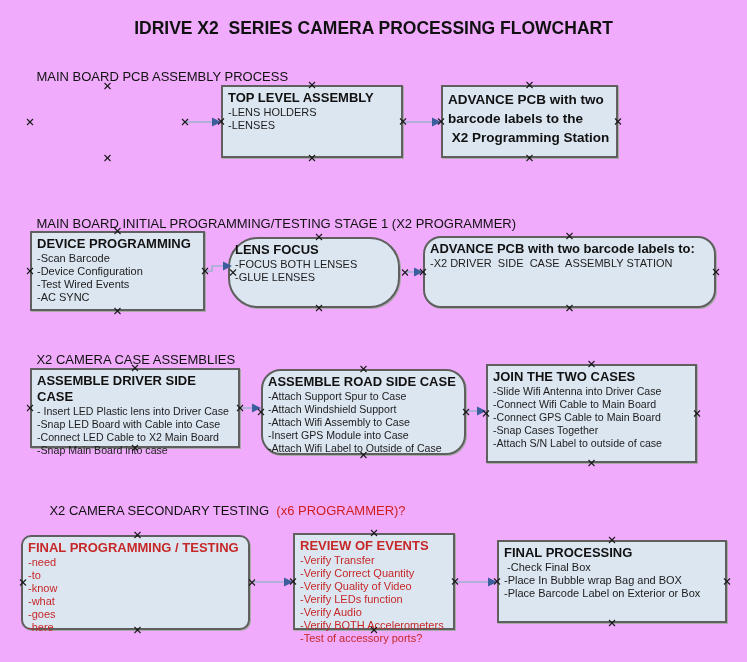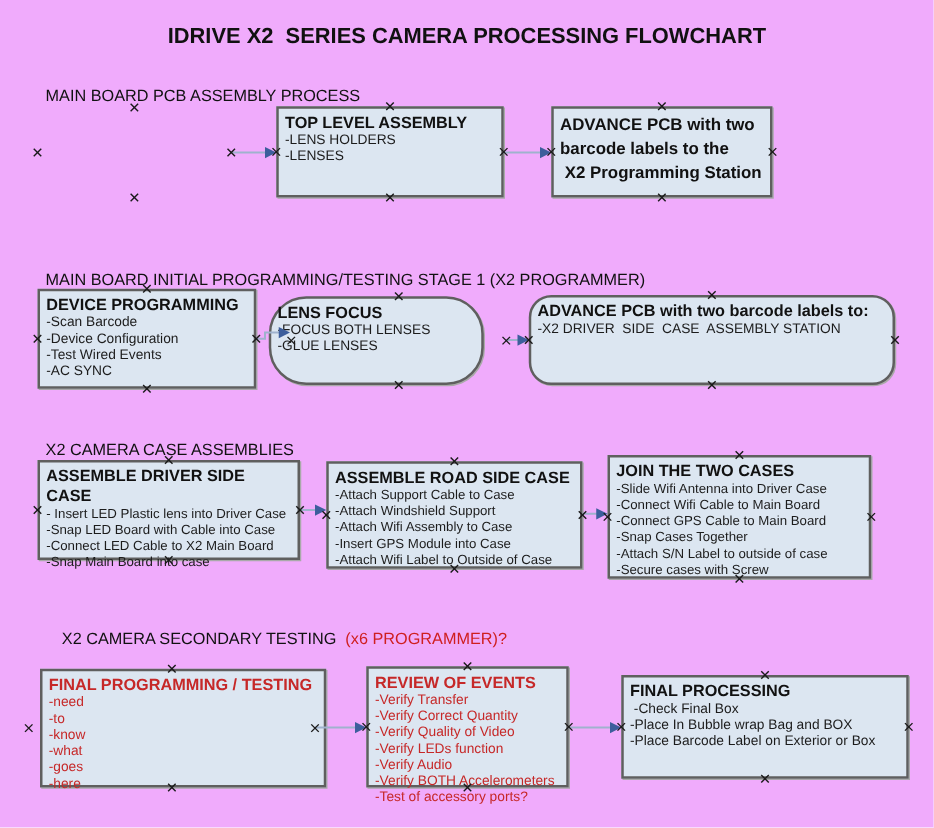--- a/index.html
+++ b/index.html
@@ -66,21 +66,21 @@
 
   <div class="fbox" style="left:30px;top:231px;width:175px;height:80px;">
     <div class="box-title">DEVICE PROGRAMMING</div>
     <div>
         <div class="box-line">-Scan Barcode</div>
         <div class="box-line">-Device Configuration</div>
         <div class="box-line">-Test Wired Events</div>
         <div class="box-line">-AC SYNC</div>
       </div>
   </div>
-  <div class="fbox" style="left:215px;top:237px;width:172px;height:71px;border-radius:30px;">
+  <div class="fbox" style="left:228px;top:237px;width:172px;height:71px;border-radius:30px;">
     <div class="box-title">LENS FOCUS</div>
     <div>
         <div class="box-line">-FOCUS BOTH LENSES</div>
         <div class="box-line">-GLUE LENSES</div>
       </div>
   </div>
   <div class="fbox" style="left:423px;top:236px;width:293px;height:72px;border-radius:18px;">
     <div class="box-title">ADVANCE PCB with two barcode labels to:</div>
     <div>
         <div class="box-line">-X2 DRIVER  SIDE  CASE  ASSEMBLY STATION</div>
@@ -89,43 +89,42 @@
 
   <div class="fbox small-body" style="left:30px;top:368px;width:210px;height:80px;">
     <div class="box-title">ASSEMBLE DRIVER SIDE CASE</div>
     <div>
         <div class="box-line">- Insert LED Plastic lens into Driver Case</div>
         <div class="box-line">-Snap LED Board with Cable into Case</div>
         <div class="box-line">-Connect LED Cable to X2 Main Board</div>
         <div class="box-line">-Snap Main Board into case</div>
       </div>
   </div>
-  <div class="fbox small-body" style="left:261px;top:369px;width:205px;height:86px;">
+  <div class="fbox small-body" style="left:261px;top:369px;width:205px;height:86px;border-radius:20px;">
     <div class="box-title">ASSEMBLE ROAD SIDE CASE</div>
     <div>
-        <div class="box-line">-Attach Support Cable to Case</div>
+        <div class="box-line">-Attach Support Spur to Case</div>
         <div class="box-line">-Attach Windshield Support</div>
         <div class="box-line">-Attach Wifi Assembly to Case</div>
         <div class="box-line">-Insert GPS Module into Case</div>
         <div class="box-line">-Attach Wifi Label to Outside of Case</div>
       </div>
   </div>
   <div class="fbox small-body" style="left:486px;top:364px;width:211px;height:99px;">
     <div class="box-title">JOIN THE TWO CASES</div>
     <div>
         <div class="box-line">-Slide Wifi Antenna into Driver Case</div>
         <div class="box-line">-Connect Wifi Cable to Main Board</div>
         <div class="box-line">-Connect GPS Cable to Main Board</div>
         <div class="box-line">-Snap Cases Together</div>
         <div class="box-line">-Attach S/N Label to outside of case</div>
-        <div class="box-line">-Secure cases with Screw</div>
-      </div>
-  </div>
-
-  <div class="fbox red-box" style="left:32px;top:535px;width:229px;height:95px;">
+      </div>
+  </div>
+
+  <div class="fbox red-box" style="left:21px;top:535px;width:229px;height:95px;border-radius:10px;">
     <div class="box-title">FINAL PROGRAMMING / TESTING</div>
     <div>
         <div class="box-line">-need</div>
         <div class="box-line">-to</div>
         <div class="box-line">-know</div>
         <div class="box-line">-what</div>
         <div class="box-line">-goes</div>
         <div class="box-line">-here</div>
       </div>
   </div>

